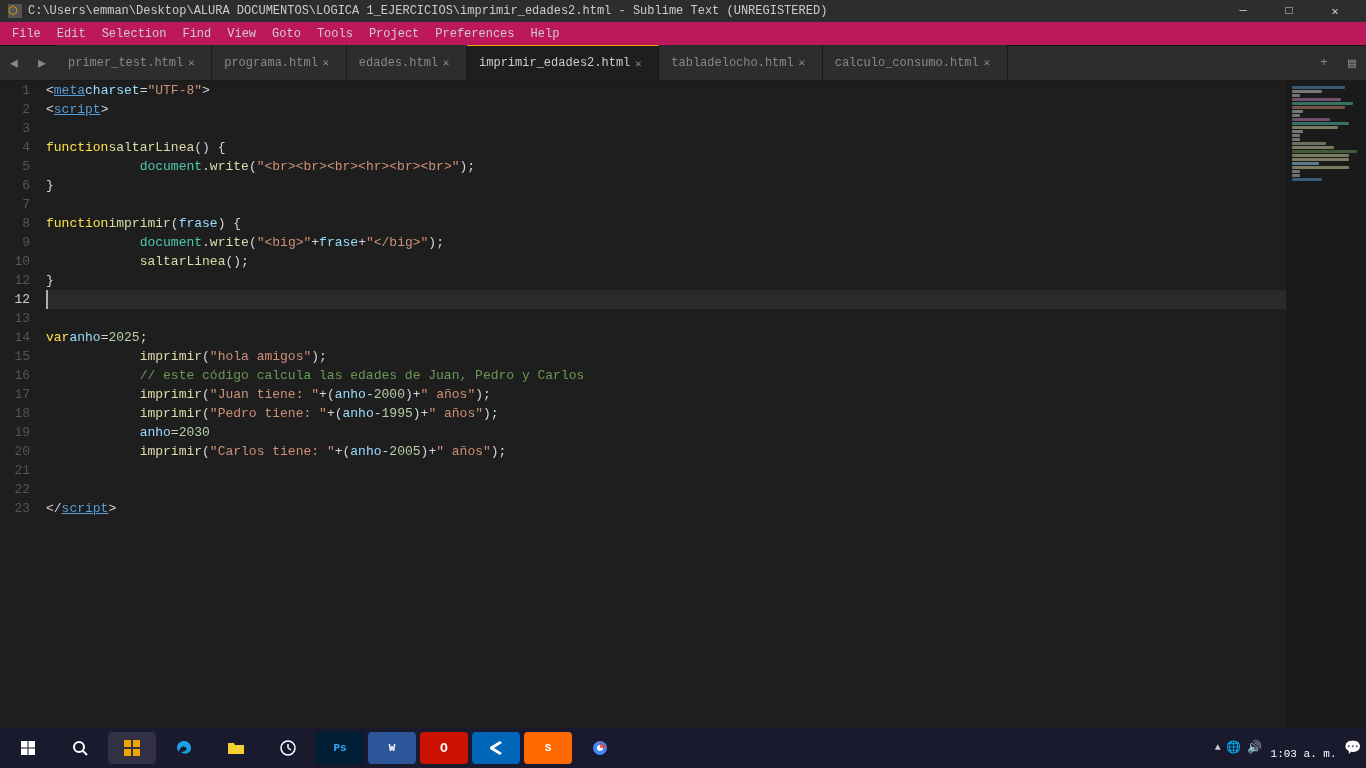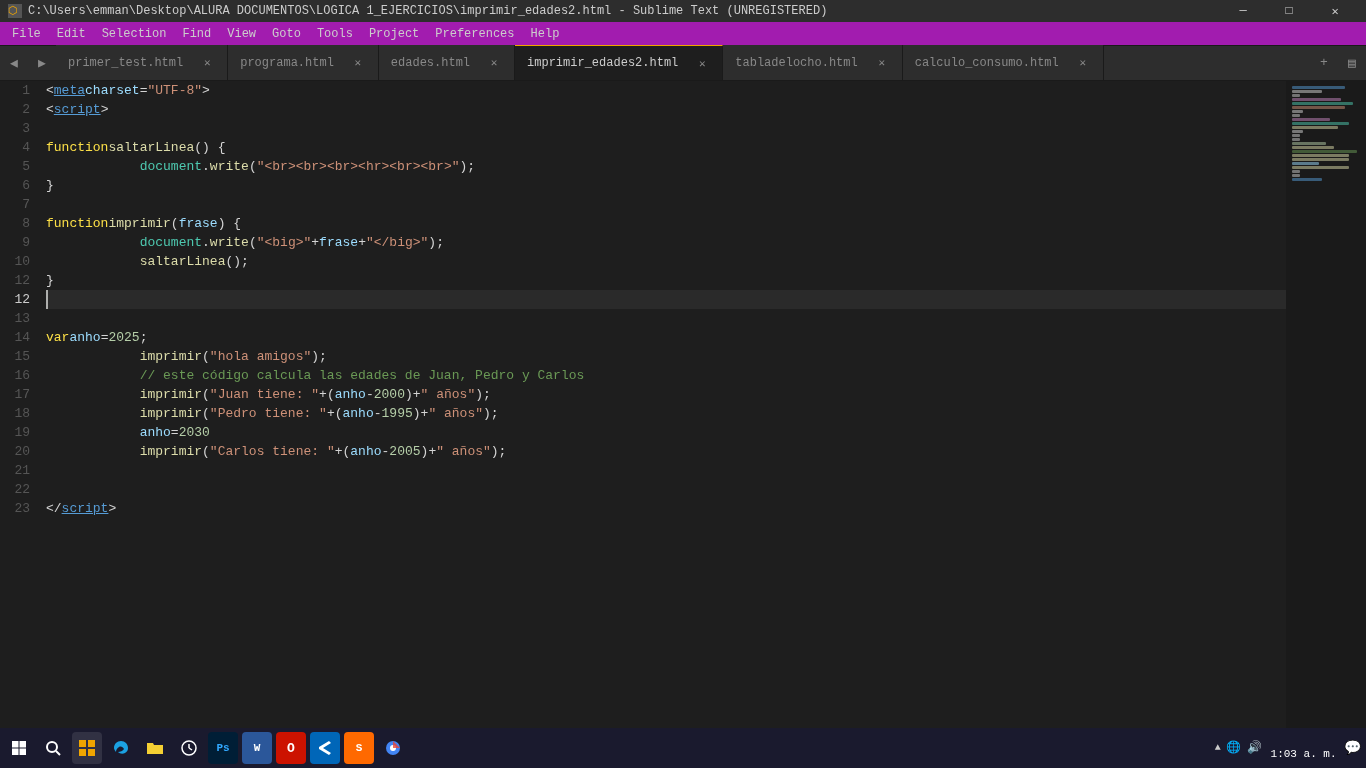--- a/index.html
+++ b/index.html
@@ -20,21 +20,21 @@
     #title-bar-left { display: flex; align-items: center; gap: 6px; }
     #title-bar-icon { width: 14px; height: 14px; background: #555; display: inline-block; }
     #title-bar-controls { display: flex; gap: 0; }
     .title-btn {
       width: 46px; height: 22px; display: flex; align-items: center; justify-content: center;
       cursor: pointer; font-size: 12px; color: #ccc;
     }
 
     
     #menu-bar {
-      background: #a21caf;
+      background: #be185d;
       height: 24px;
       display: flex;
       align-items: center;
       padding: 0 4px;
       border-bottom: 1px solid #1a1a1a;
     }
     .menu-item {
       padding: 2px 8px;
       font-size: 12px;
       color: #ccc;
@@ -61,21 +61,21 @@
       display: flex; align-items: center;
       padding: 0 12px;
       height: 35px;
       font-size: 12px;
       color: #888;
       background: #2d2d2d;
       border-right: 1px solid #1a1a1a;
       cursor: pointer;
       white-space: nowrap;
       min-width: 0;
-      gap: 16px;
+      gap: 0;
     }
     .tab.active {
       background: #1e1e1e;
       color: #ccc;
       border-top: 1px solid #f0a500;
     }
     .tab .tab-close {
       width: 16px; height: 16px; display: flex; align-items: center; justify-content: center;
       border-radius: 3px; color: #888; font-size: 11px;
     }
@@ -178,21 +178,21 @@
       align-items: center;
       justify-content: space-between;
       padding: 0 4px;
       position: fixed;
       bottom: 0;
       width: 1366px;
     }
     #taskbar-left { display: flex; align-items: center; gap: 4px; }
     #taskbar-right { display: flex; align-items: center; gap: 8px; font-size: 11px; color: #fff; }
     .taskbar-icon {
-      width: 30px; height: 32px; border-radius: 4px; display: flex; align-items: center; justify-content: center;
+      width: 48px; height: 32px; border-radius: 4px; display: flex; align-items: center; justify-content: center;
       cursor: pointer;
     }
 
     .tray-icons { display: flex; align-items: center; gap: 6px; }
 
     
     #minimap {
       position: relative;
       overflow: hidden;
     }

